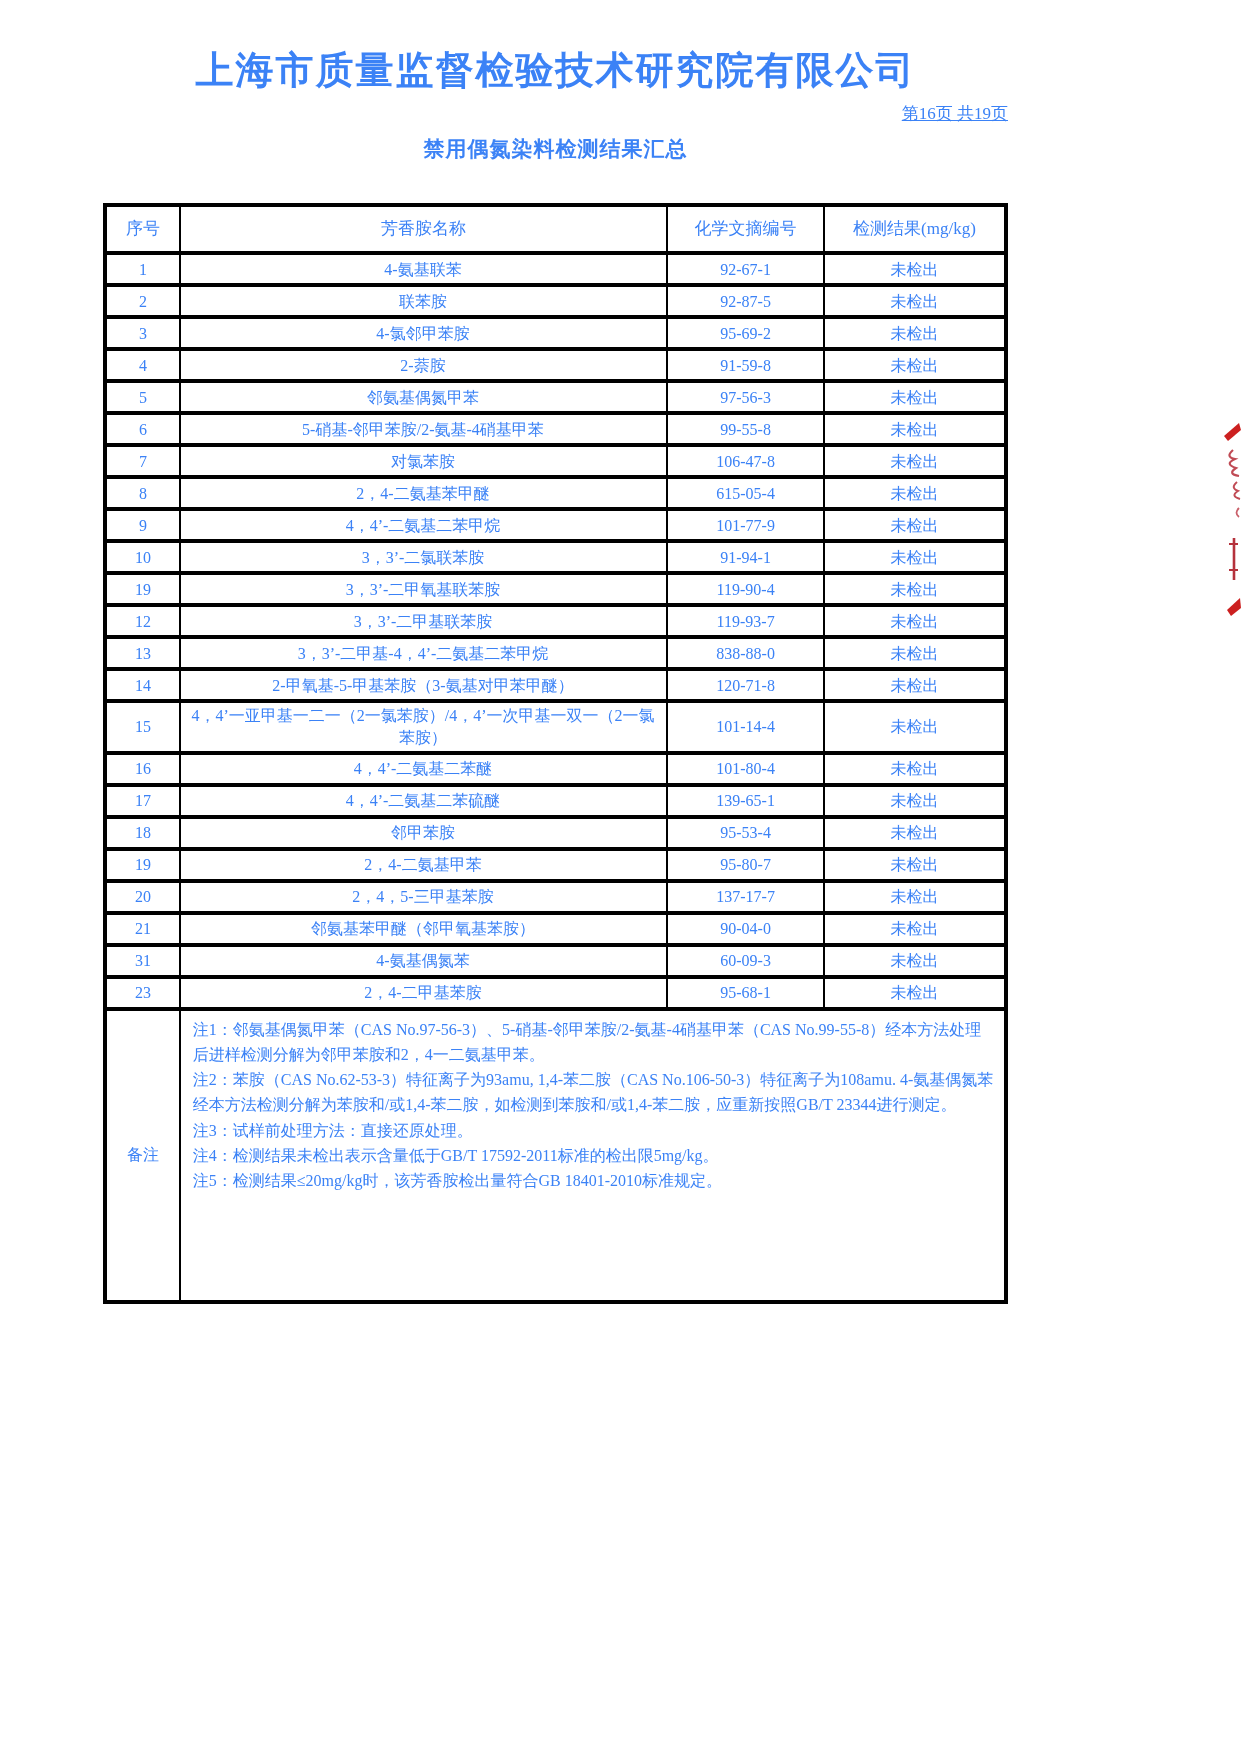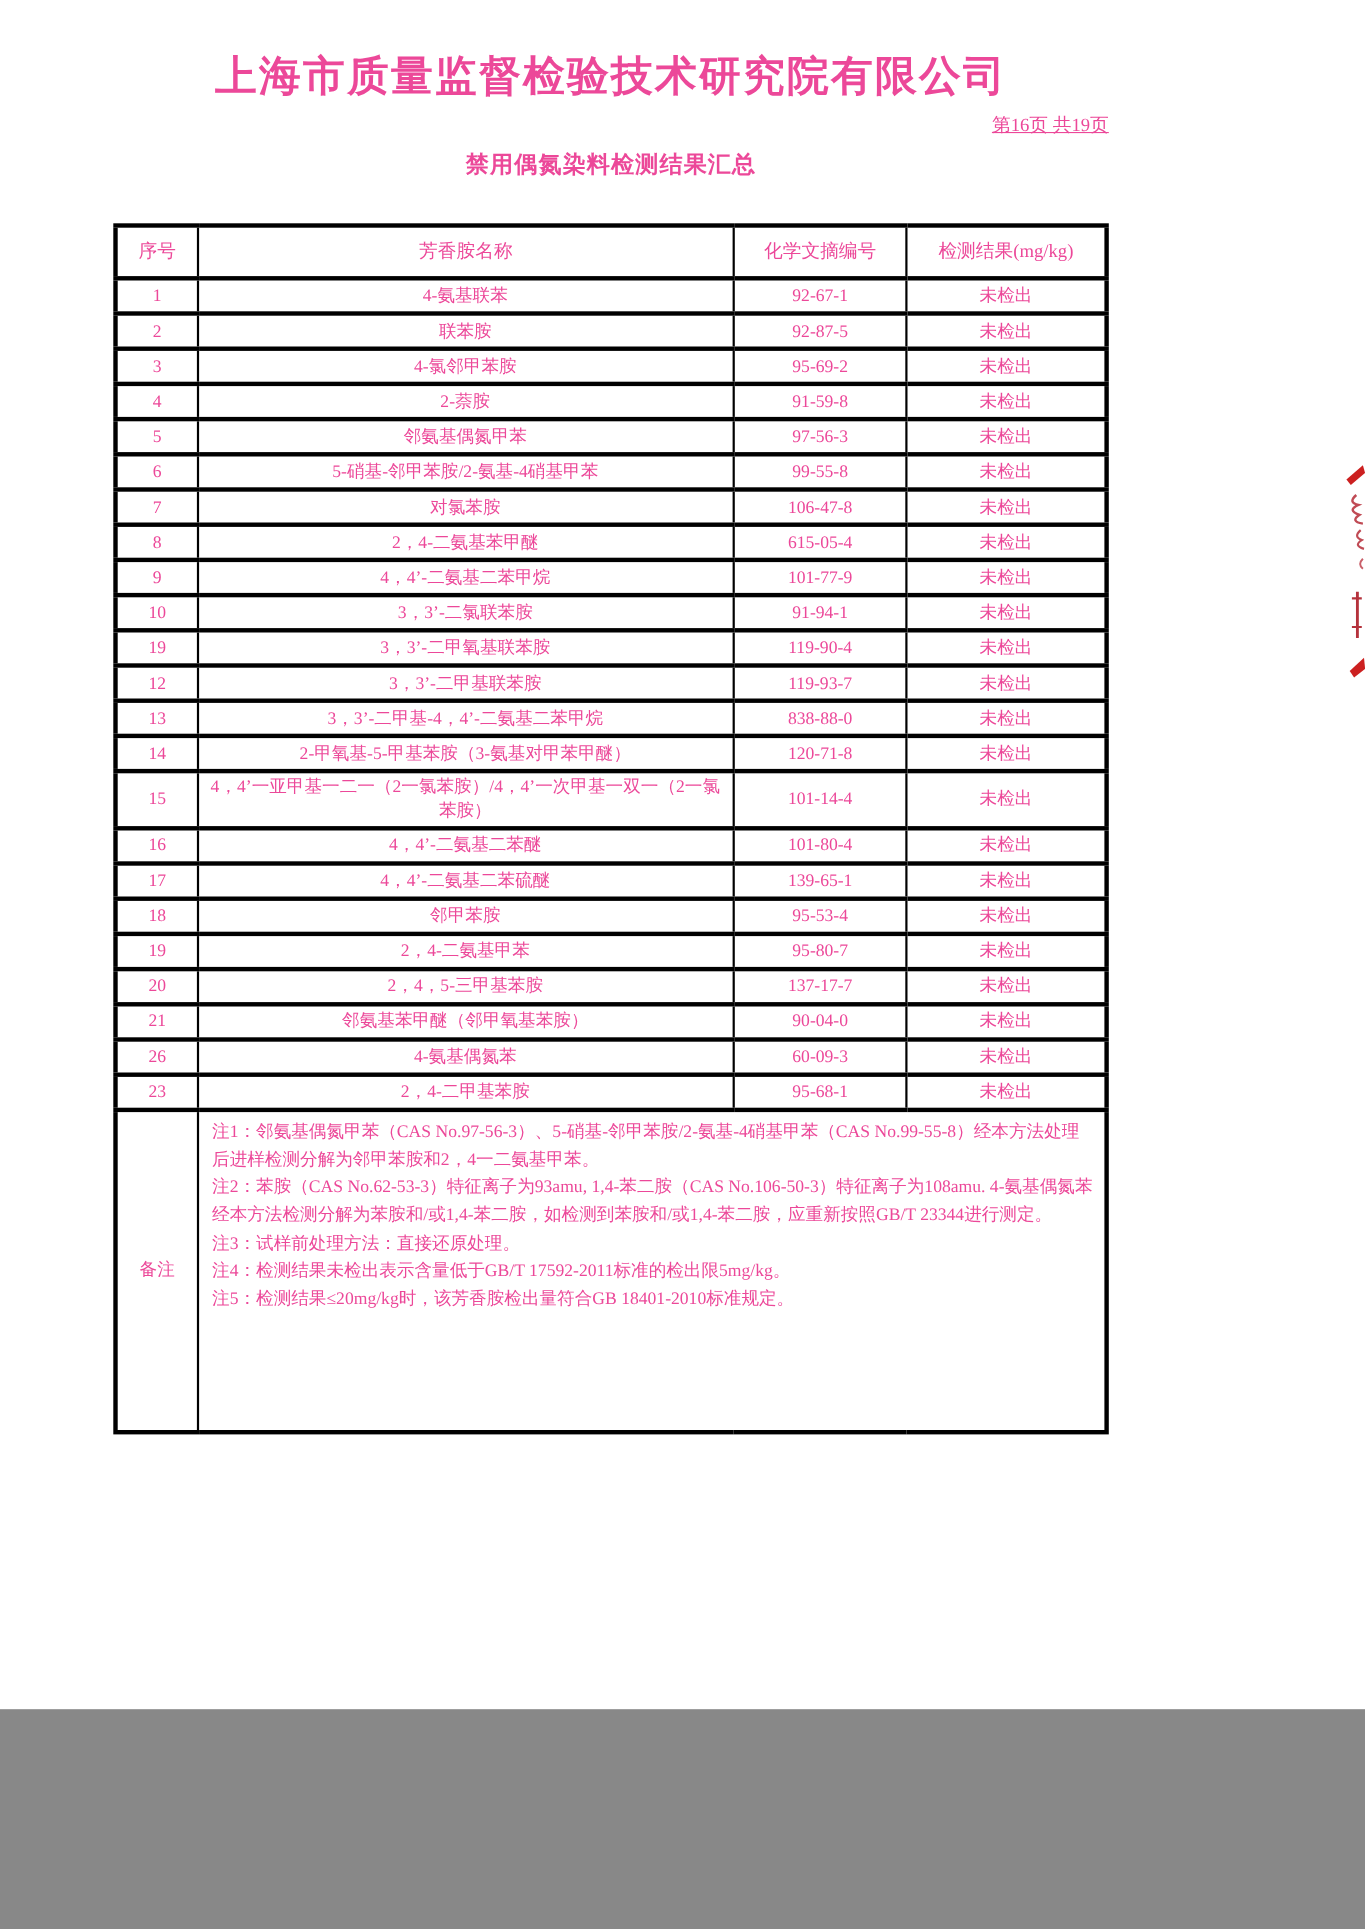--- a/index.html
+++ b/index.html
@@ -1,21 +1,21 @@
 <!DOCTYPE html>
 <html><head>
 <meta charset="utf-8">
 <style>
   html,body{margin:0;padding:0;background:#888;}
   .page{
     position:relative;
-    width:1241px;height:1554px;
+    width:1241px;height:1754px;
     background:#ffffff;
     font-family:"Liberation Serif","DejaVu Serif",serif;
-    color:#ec4899;
+    color:#3b82f6;
     overflow:hidden;
     margin:0 auto;
   }
   .content{
     position:absolute;
     left:103px;top:0;
     width:905px;
   }
   .company-title{
     margin:0;
@@ -267,21 +267,21 @@
           </tr>
 
           <tr>
             <td class="c-no">21</td>
             <td class="c-name">邻氨基苯甲醚（邻甲氧基苯胺）</td>
             <td class="c-cas">90-04-0</td>
             <td class="c-result">未检出</td>
           </tr>
 
           <tr>
-            <td class="c-no">26</td>
+            <td class="c-no">31</td>
             <td class="c-name">4-氨基偶氮苯</td>
             <td class="c-cas">60-09-3</td>
             <td class="c-result">未检出</td>
           </tr>
 
           <tr>
             <td class="c-no">23</td>
             <td class="c-name">2，4-二甲基苯胺</td>
             <td class="c-cas">95-68-1</td>
             <td class="c-result">未检出</td>

